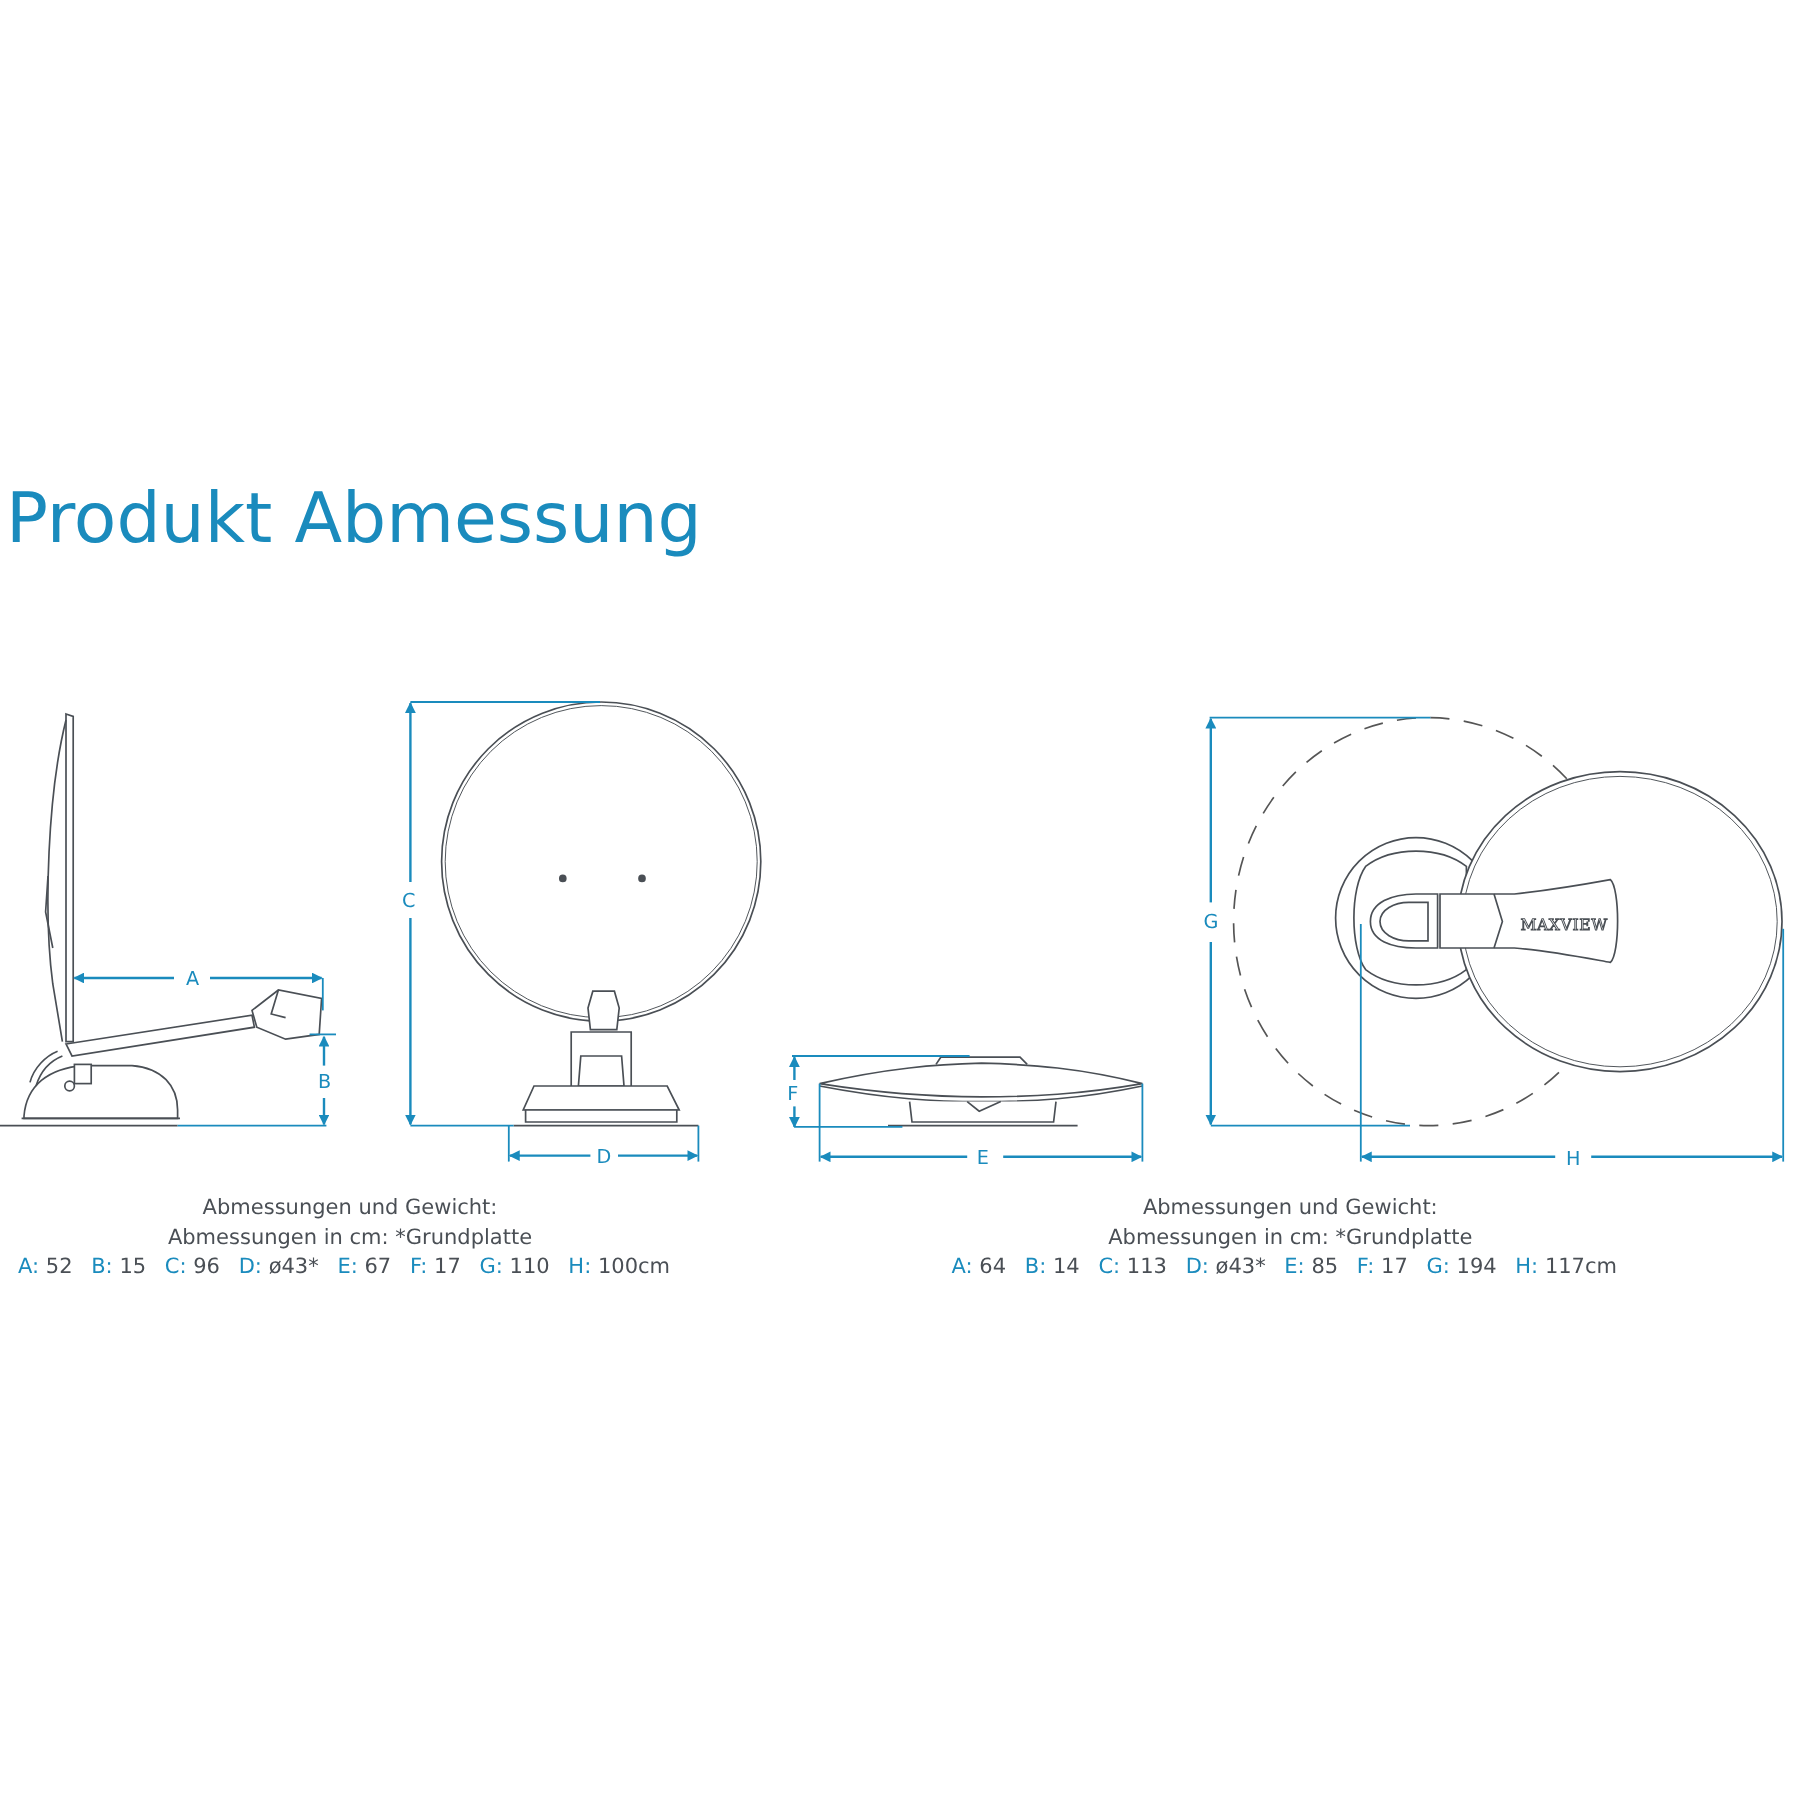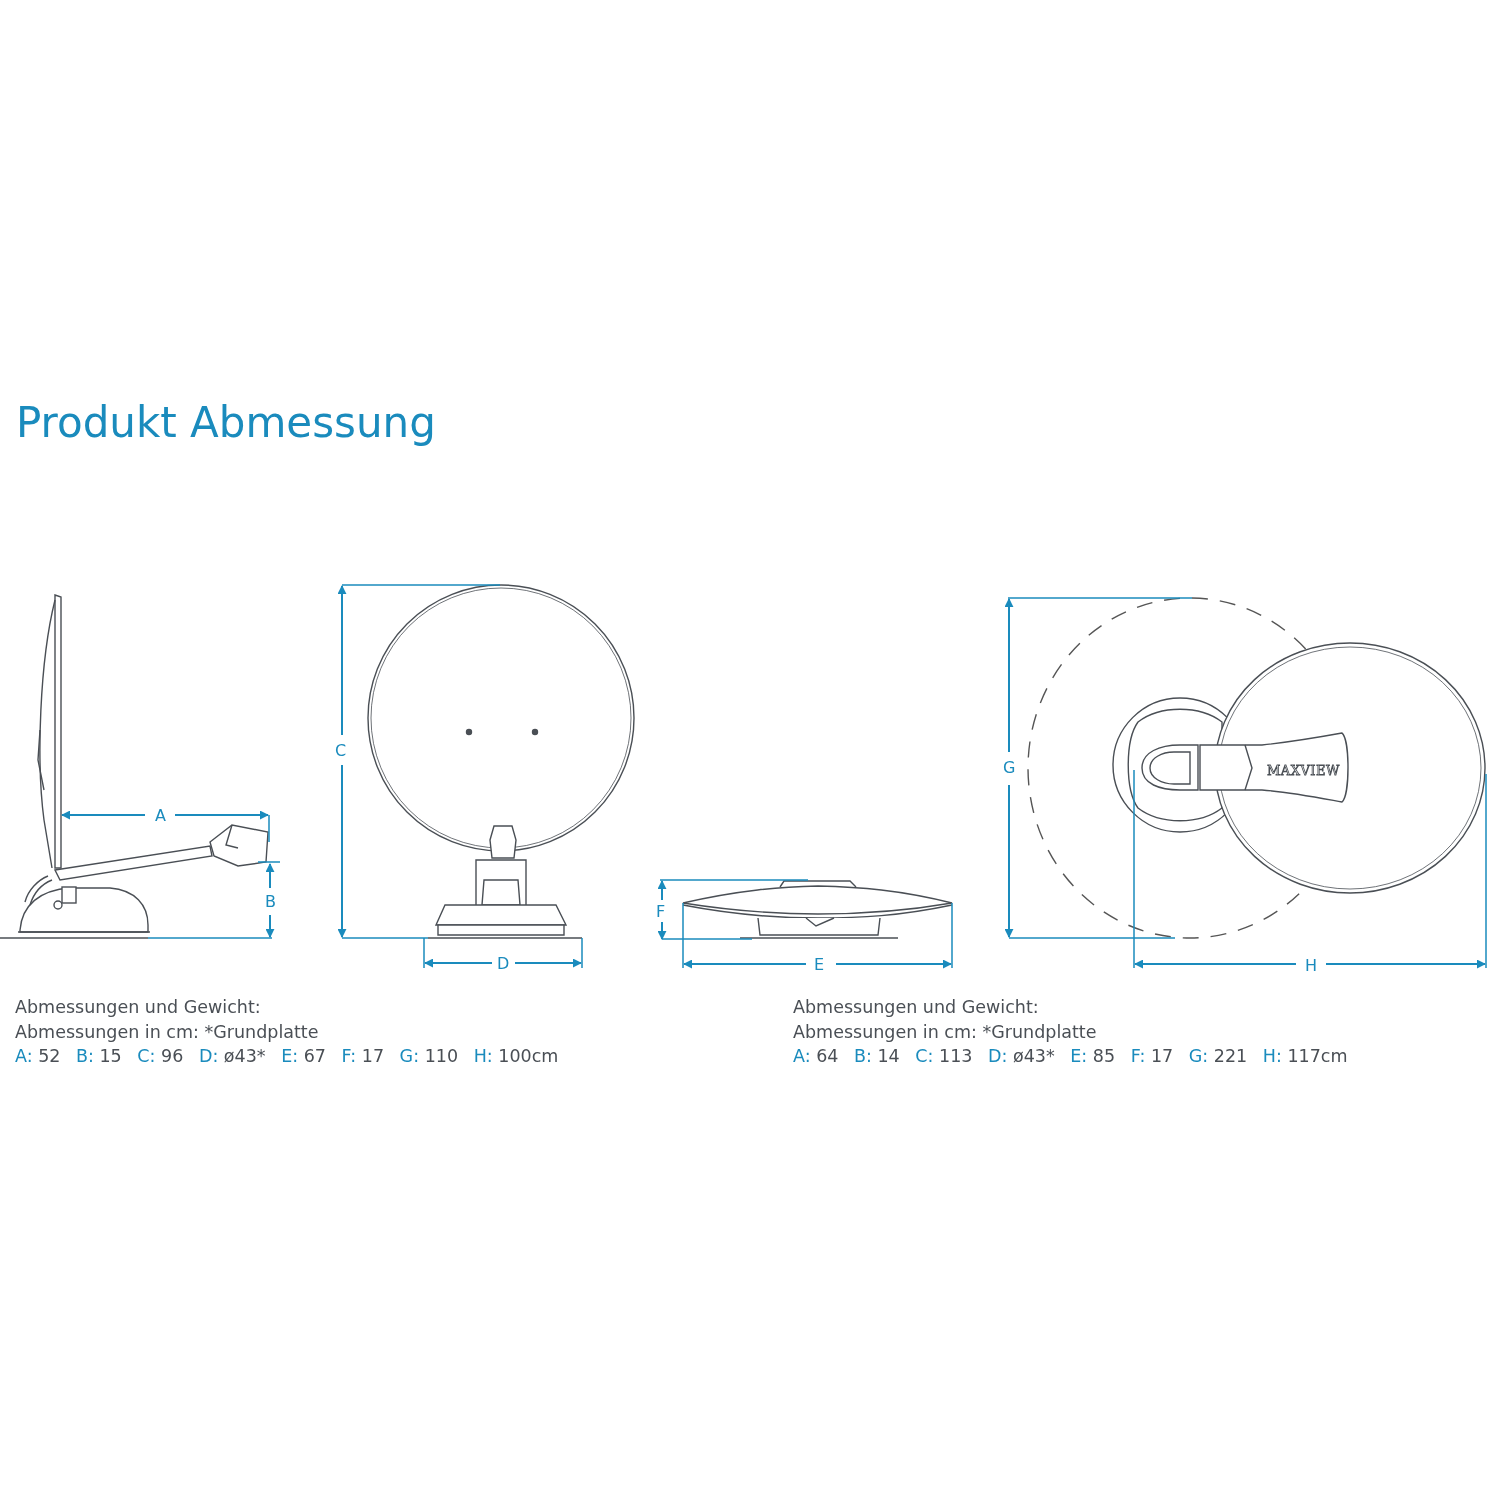--- a/index.html
+++ b/index.html
@@ -1,23 +1,23 @@
 <!DOCTYPE html>
 <html><head>
 <meta charset="utf-8">
 <style>
   html, body { margin: 0; padding: 0; background: #ffffff; }
   body { width: 1500px; height: 1500px; position: relative; overflow: hidden;
          font-family: "DejaVu Sans", "Liberation Sans", sans-serif; }
-  .title { position: absolute; left: 16px; top: 398px; font-size: 42px; color: #1a8bbd;
+  .title { position: absolute; left: 5px; top: 398px; font-size: 58px; color: #1a8bbd;
            font-family: "DejaVu Sans", sans-serif; letter-spacing: 0px; font-weight: normal; margin: 0; }
   svg.drawing { position: absolute; left: 0; top: 0; }
   .dimlabel { font-family: "DejaVu Sans", sans-serif; font-size: 16px; fill: #1a8bbd; }
   .specs { position: absolute; font-size: 17.5px; line-height: 24.5px; color: #4a4f55;
-           font-family: "DejaVu Sans", sans-serif; }
+           font-family: "DejaVu Sans", sans-serif; text-align: center; }
   .specs .line { white-space: nowrap; }
   .specs .k { color: #1a8bbd; }
   .specs .v { margin-right: 10px; }
 </style>
 </head>
 <body>
 
 <h1 class="title">Produkt Abmessung</h1>
 
 <svg class="drawing" width="1500" height="1500" viewBox="0 0 1500 1500">
@@ -156,16 +156,16 @@
 <div class="specs" style="left:793px; top:995px;">
   <div class="line">Abmessungen und Gewicht:</div>
   <div class="line">Abmessungen in cm: *Grundplatte</div>
   <div class="line">
     <span class="k">A:</span> <span class="v">64</span>
     <span class="k">B:</span> <span class="v">14</span>
     <span class="k">C:</span> <span class="v">113</span>
     <span class="k">D:</span> <span class="v">ø43*</span>
     <span class="k">E:</span> <span class="v">85</span>
     <span class="k">F:</span> <span class="v">17</span>
-    <span class="k">G:</span> <span class="v">221</span>
+    <span class="k">G:</span> <span class="v">194</span>
     <span class="k">H:</span> <span class="v">117cm</span>
   </div>
 </div>
 
 </body></html>

